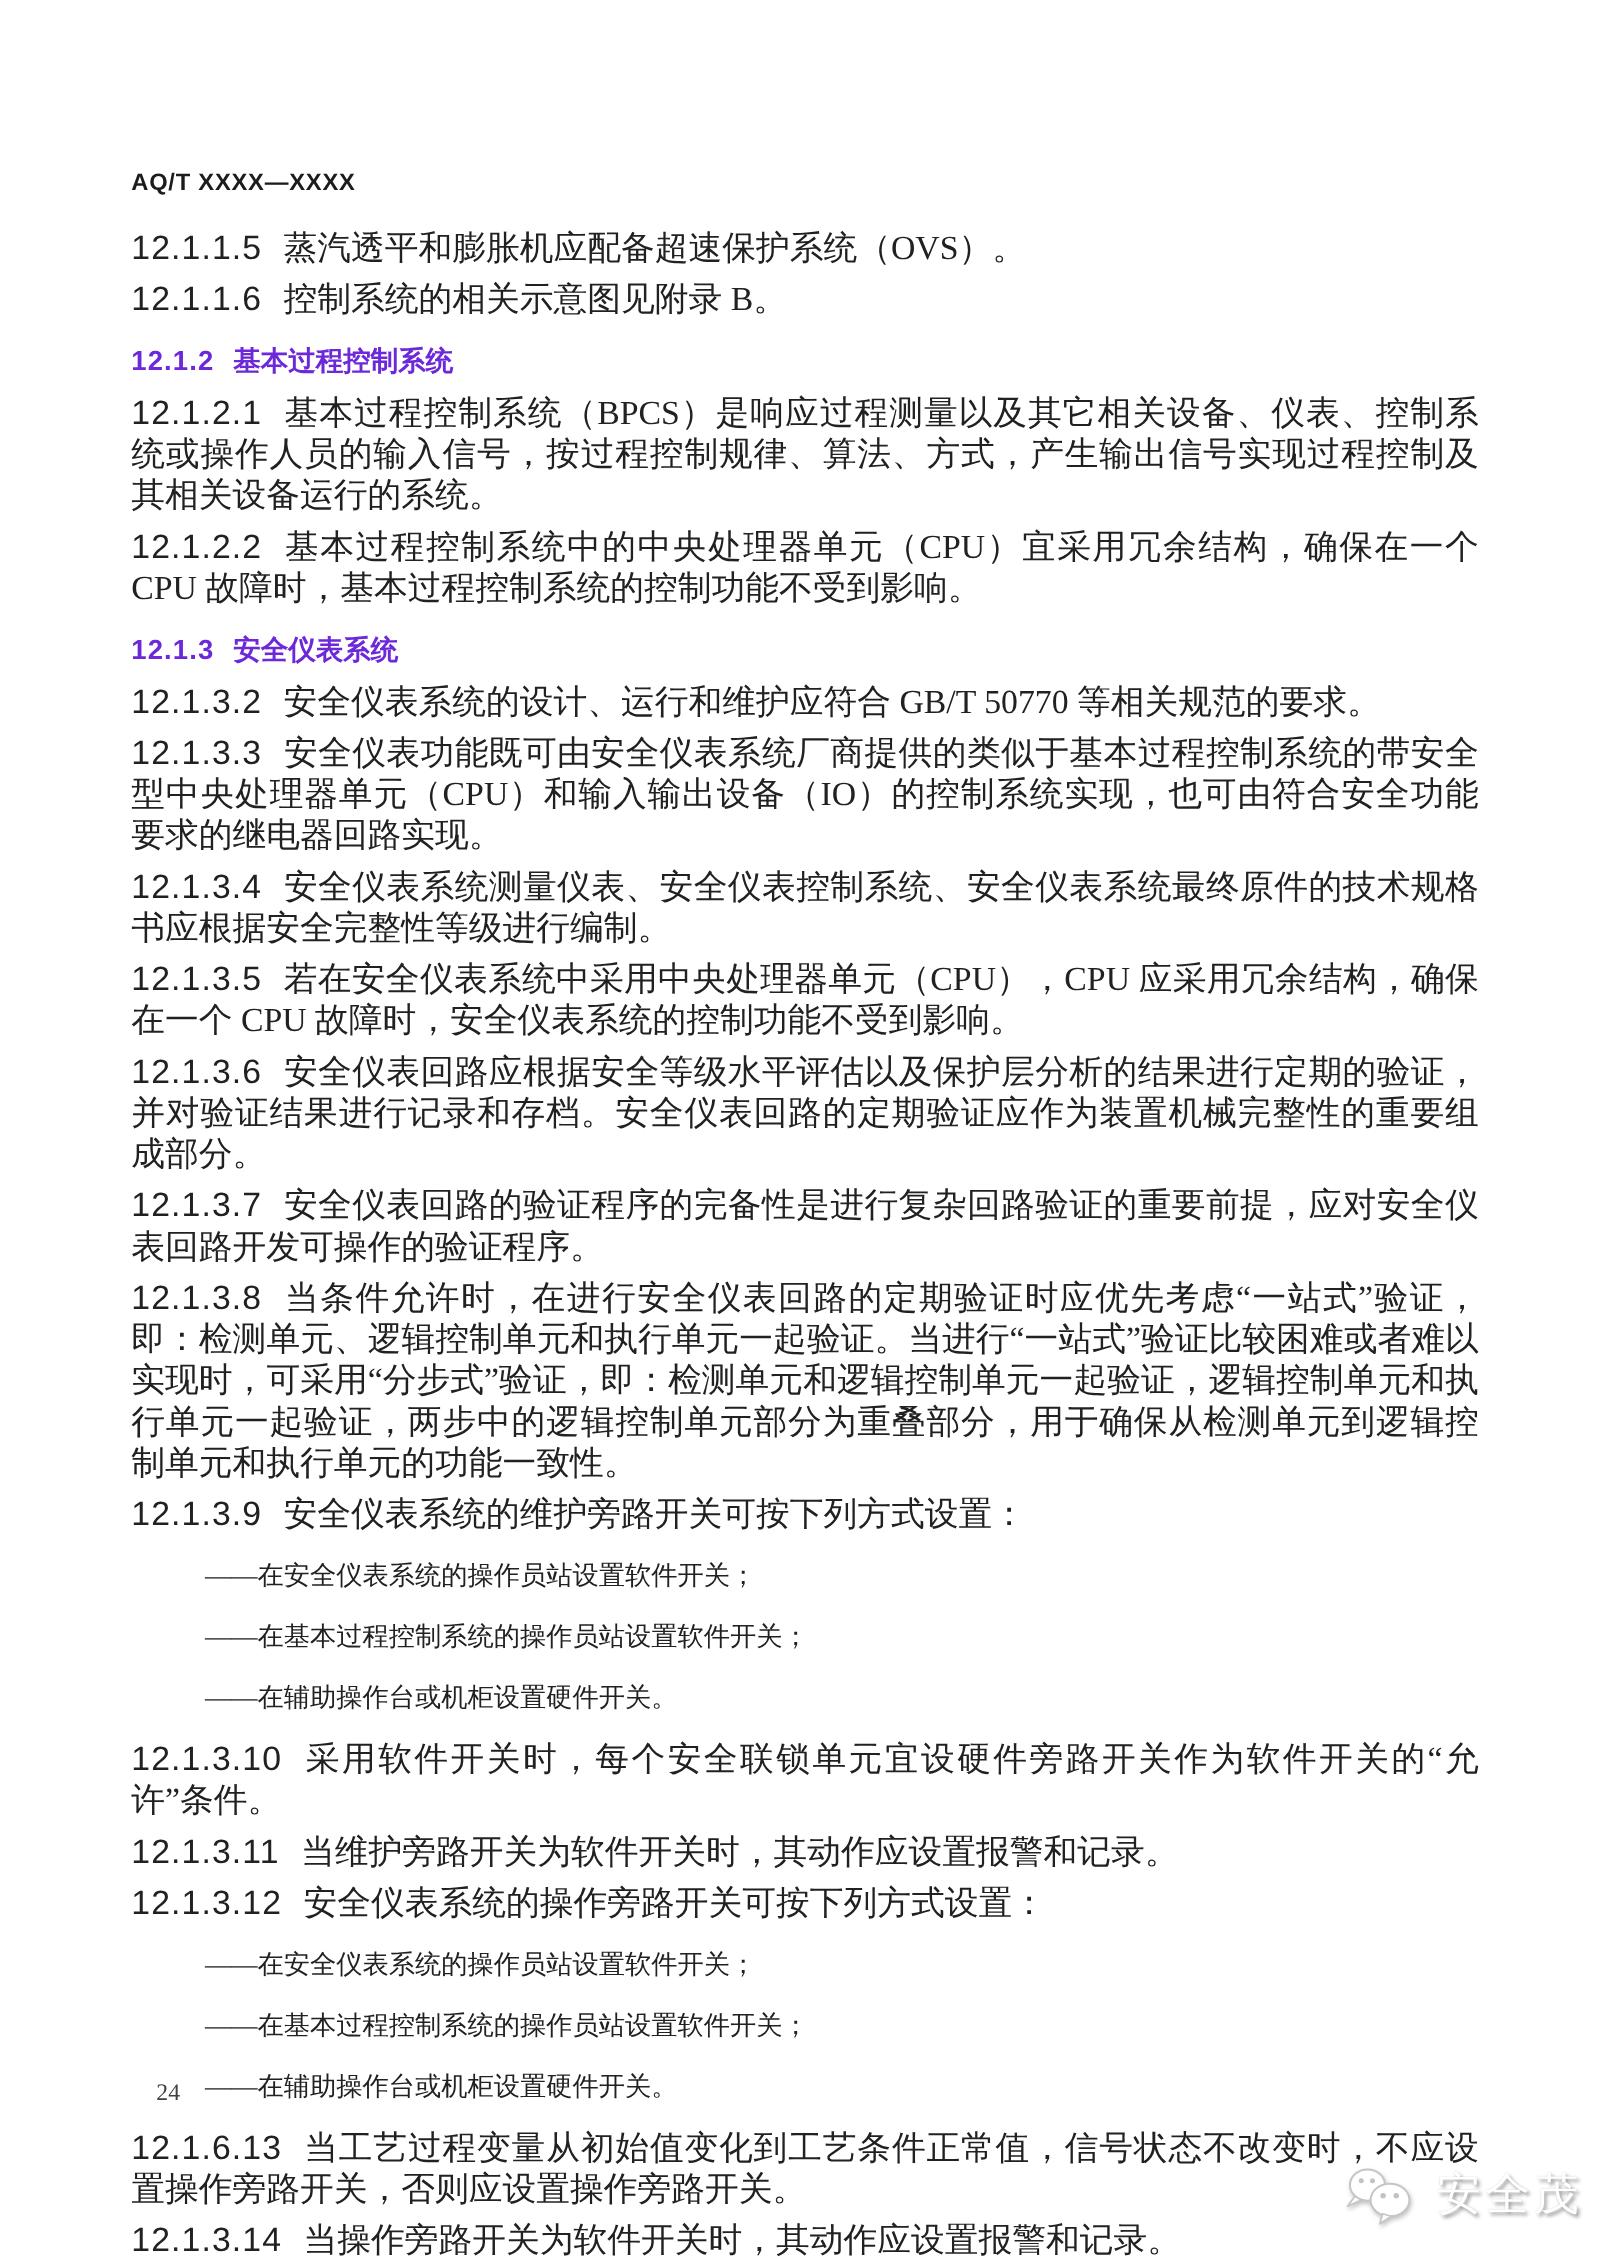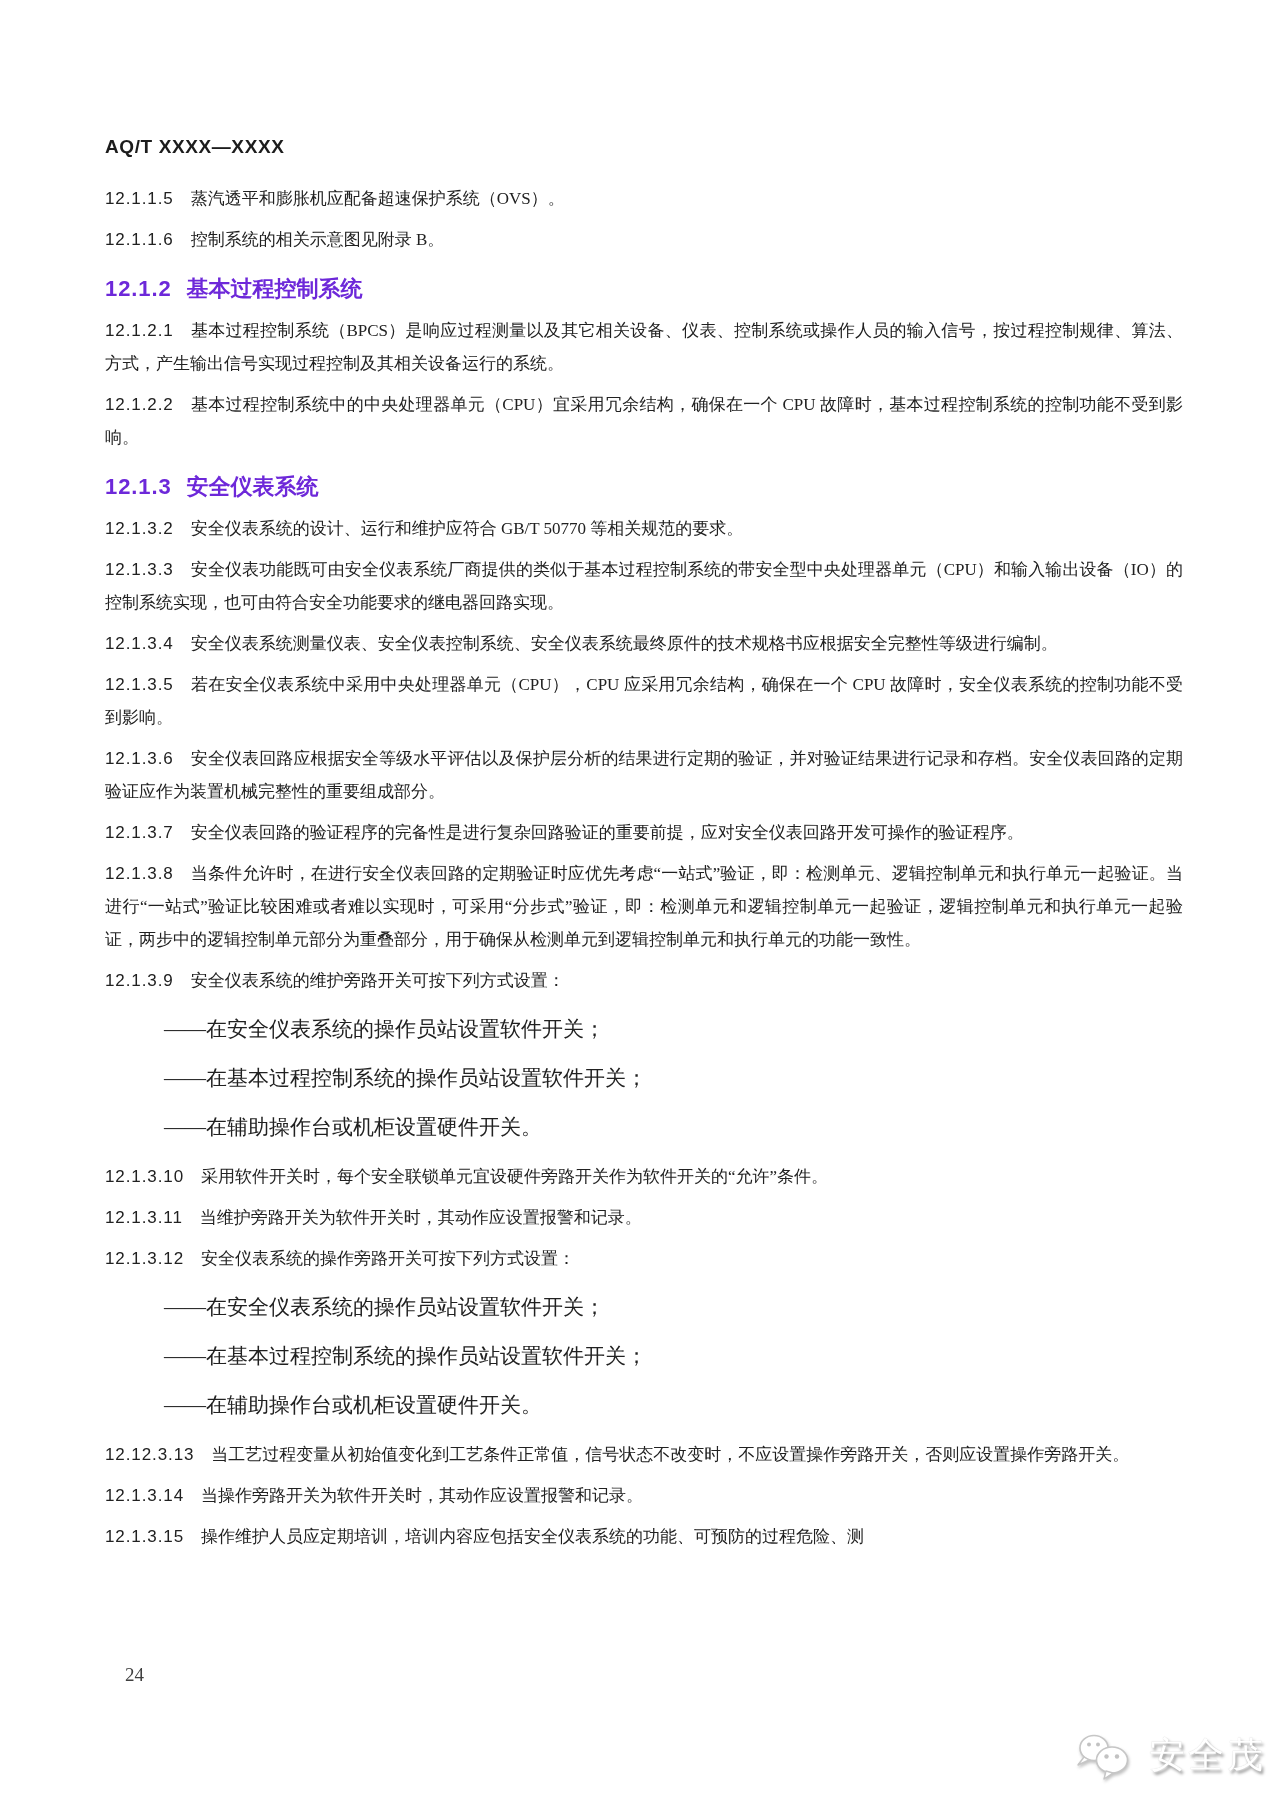--- a/index.html
+++ b/index.html
@@ -21,21 +21,21 @@
   .doc-header {
     font-family: "Liberation Sans", sans-serif;
     font-size: 19px;
     line-height: 22px;
     letter-spacing: 0.6px;
     font-weight: 600;
     color: #1c1c1c;
     margin: 0 0 24px 0;
   }
   .para {
-    font-size: 17px;
+    font-size: 27px;
     line-height: 33px;
     margin: 8px 0;
     text-align: justify;
     text-align-last: left;
   }
   .heading {
     font-family: "Liberation Sans", sans-serif;
     font-size: 22px;
     font-weight: 700;
     line-height: 26px;
@@ -111,21 +111,21 @@
         <p class="para"><span class="num">12.1.3.9</span><span>安全仪表系统的维护旁路开关可按下列方式设置：</span></p>
         <p class="dash">——在安全仪表系统的操作员站设置软件开关；</p>
         <p class="dash">——在基本过程控制系统的操作员站设置软件开关；</p>
         <p class="dash">——在辅助操作台或机柜设置硬件开关。</p>
         <p class="para"><span class="num">12.1.3.10</span><span>采用软件开关时，每个安全联锁单元宜设硬件旁路开关作为软件开关的“允许”条件。</span></p>
         <p class="para"><span class="num">12.1.3.11</span><span>当维护旁路开关为软件开关时，其动作应设置报警和记录。</span></p>
         <p class="para"><span class="num">12.1.3.12</span><span>安全仪表系统的操作旁路开关可按下列方式设置：</span></p>
         <p class="dash">——在安全仪表系统的操作员站设置软件开关；</p>
         <p class="dash">——在基本过程控制系统的操作员站设置软件开关；</p>
         <p class="dash">——在辅助操作台或机柜设置硬件开关。</p>
-        <p class="para"><span class="num">12.12.3.13</span><span>当工艺过程变量从初始值变化到工艺条件正常值，信号状态不改变时，不应设置操作旁路开关，否则应设置操作旁路开关。</span></p>
+        <p class="para"><span class="num">12.1.6.13</span><span>当工艺过程变量从初始值变化到工艺条件正常值，信号状态不改变时，不应设置操作旁路开关，否则应设置操作旁路开关。</span></p>
         <p class="para"><span class="num">12.1.3.14</span><span>当操作旁路开关为软件开关时，其动作应设置报警和记录。</span></p>
         <p class="para"><span class="num">12.1.3.15</span><span>操作维护人员应定期培训，培训内容应包括安全仪表系统的功能、可预防的过程危险、测</span></p>
       </div>
   </div>
 
   <div class="page-number">24</div>
 
   <div class="watermark">
     <span class="watermark-icon">
       <svg width="58" height="48" viewBox="0 0 58 48" xmlns="http://www.w3.org/2000/svg">

